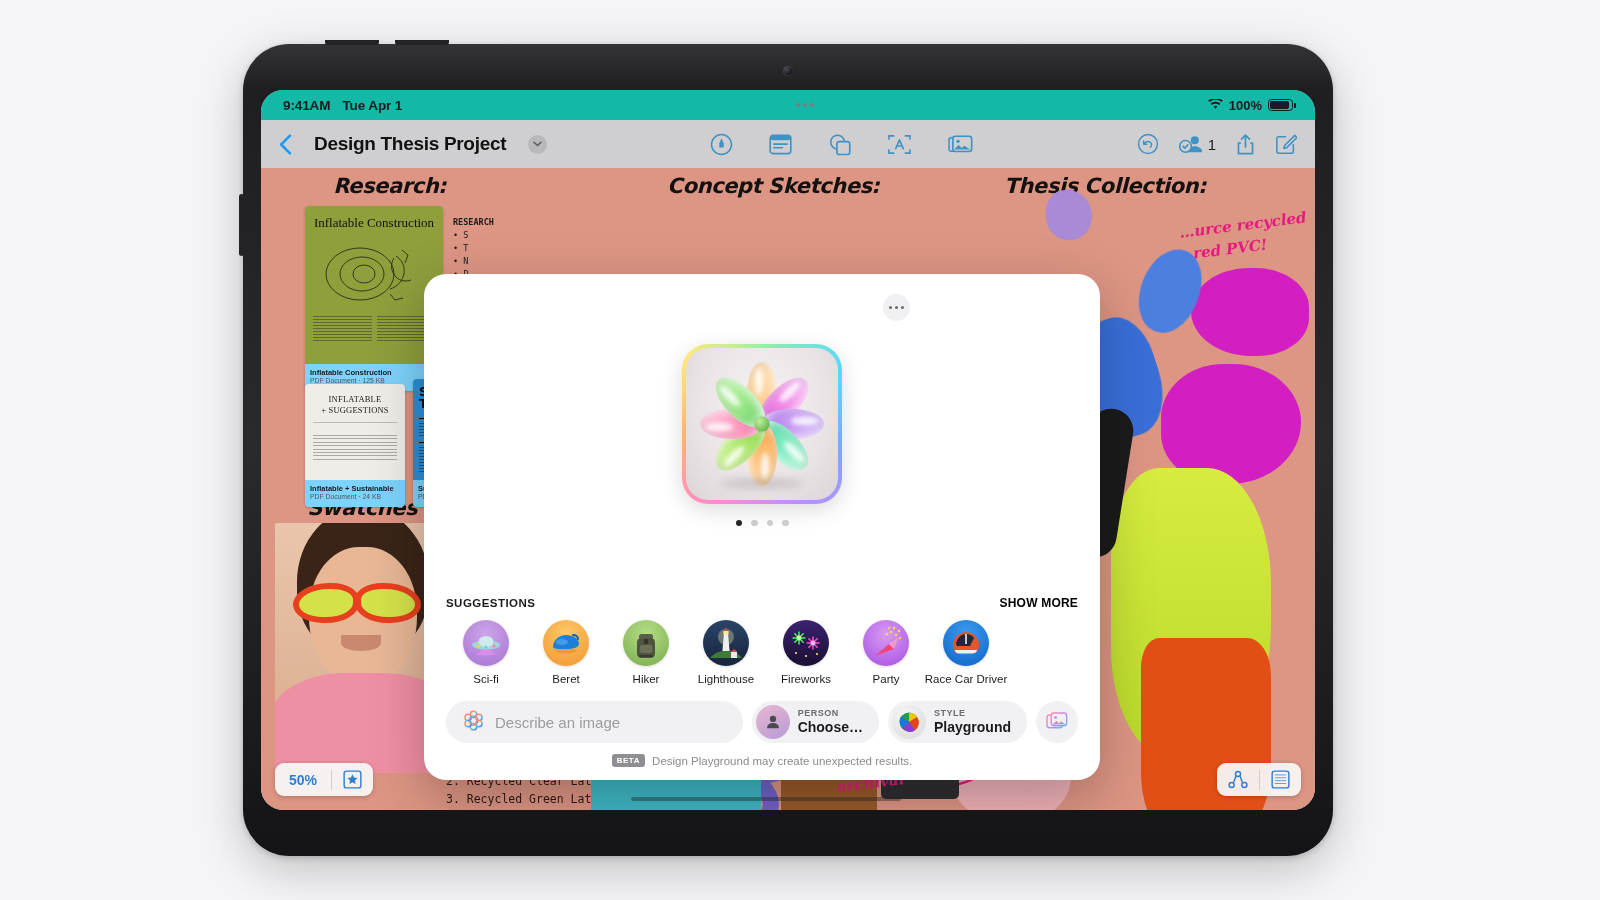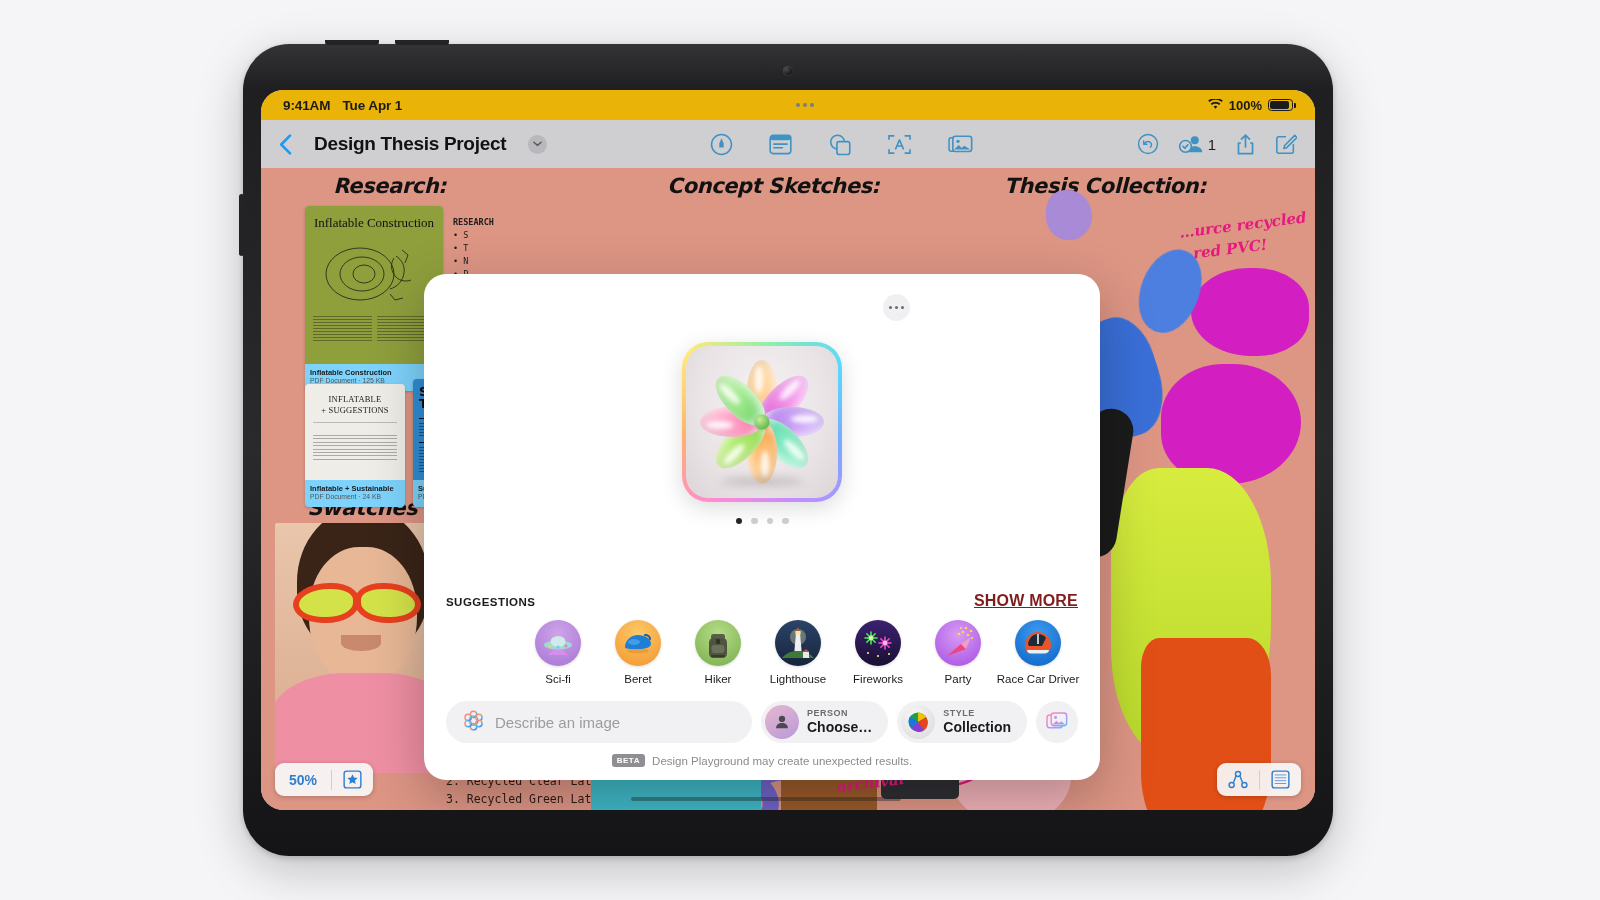--- a/index.html
+++ b/index.html
@@ -42,21 +42,21 @@
     border-radius:22px; overflow:hidden;
     background:#cfcfd2;
   }
 
   
   #statusbar {
     position:absolute; left:0; top:0; width:100%; height:30px;
     display:flex; align-items:center;
     padding: 0 22px;
     font-size: 13.5px; font-weight:600; color:#1b1b1d;
-    background:#eab308;
+    background:#14b8a6;
   }
   #status-left { display:flex; gap:12px; align-items:center; letter-spacing:-.1px;}
   #status-center { flex:1; display:flex; justify-content:center; }
   #multitask-dots { display:flex; gap:3px; }
   #multitask-dots i { width:4px;height:4px;border-radius:50%;background:#7b7b80; display:block;}
   #status-right { display:flex; gap:6px; align-items:center; font-size:13px;}
   .battery {
     width:25px; height:12px; border:1.6px solid #1b1b1d; border-radius:3.5px;
     position:relative; display:inline-block;
   }
@@ -203,22 +203,22 @@
     background:rgba(120,110,115,.3); filter:blur(4px);
   }
   #page-dots { display:flex; gap:9px; margin-top:16px; }
   #page-dots i { width:6.5px;height:6.5px;border-radius:50%;background:#cfcfd4;display:block;cursor:pointer;}
   #page-dots i.on { background:#262628; }
 
   
   #sugg-wrap { flex:none; padding: 0 22px 6px; }
   #sugg-head { display:flex; justify-content:space-between; align-items:baseline; margin-bottom:10px;}
   #sugg-title { font-size:11.5px; font-weight:700; letter-spacing:.45px; color:#1b1b1d;}
-  #show-more { font-size:16px; font-weight:700; color:#7f1d1d; cursor:pointer; letter-spacing:.2px;text-decoration:underline;}
-  #sugg-row { display:flex; justify-content:flex-end; }
+  #show-more { font-size:12px; font-weight:700; color:#000000; cursor:pointer; letter-spacing:.2px;}
+  #sugg-row { display:flex; justify-content:flex-start; }
   .sugg { width:80px; display:flex; flex-direction:column; align-items:center; cursor:pointer;}
   .sugg-av {
     width:46px;height:46px;border-radius:50%;
     display:flex;align-items:center;justify-content:center;
     font-size:22px; overflow:hidden; position:relative;
     box-shadow:0 1px 3px rgba(0,0,0,.14);
   }
   .sugg-label { font-size:11.5px; color:#1b1b1d; margin-top:7px; white-space:nowrap; font-weight:500;}
 
   
@@ -717,21 +717,21 @@
               <svg width="26" height="26" viewBox="0 0 26 26">
                   <circle cx="13" cy="13" r="9.4" fill="#1f9e4a"></circle>
                   <path d="M13 3.6a9.4 9.4 0 0 1 8 4.6l-8 4.8z" fill="#f0c400"></path>
                   <path d="M13 13l8-4.8a9.4 9.4 0 0 1-2 13.2z" fill="#e8431f"></path>
                   <path d="M13 13l6 8.4A9.4 9.4 0 0 1 6.3 19z" fill="#8c3ad4"></path>
                   <path d="M13 13L6.3 19A9.4 9.4 0 0 1 5 7.6z" fill="#1878e0"></path>
                 </svg>
             </span>
             <span>
               <span class="chip-k" style="display:block">STYLE</span>
-              <span class="chip-v" style="display:block">Collection</span>
+              <span class="chip-v" style="display:block">Playground</span>
             </span>
           </div>
 
           <div id="photo-btn">
             <svg width="22" height="20" viewBox="0 0 24 22">
               <defs>
                   <linearGradient id="ph" x1="0" y1="0" x2="1" y2="1">
                 <stop offset="0%" stop-color="#ff8ab0"></stop>
                     <stop offset="50%" stop-color="#c58cf0"></stop>
                     <stop offset="100%" stop-color="#6fb6f5"></stop>

